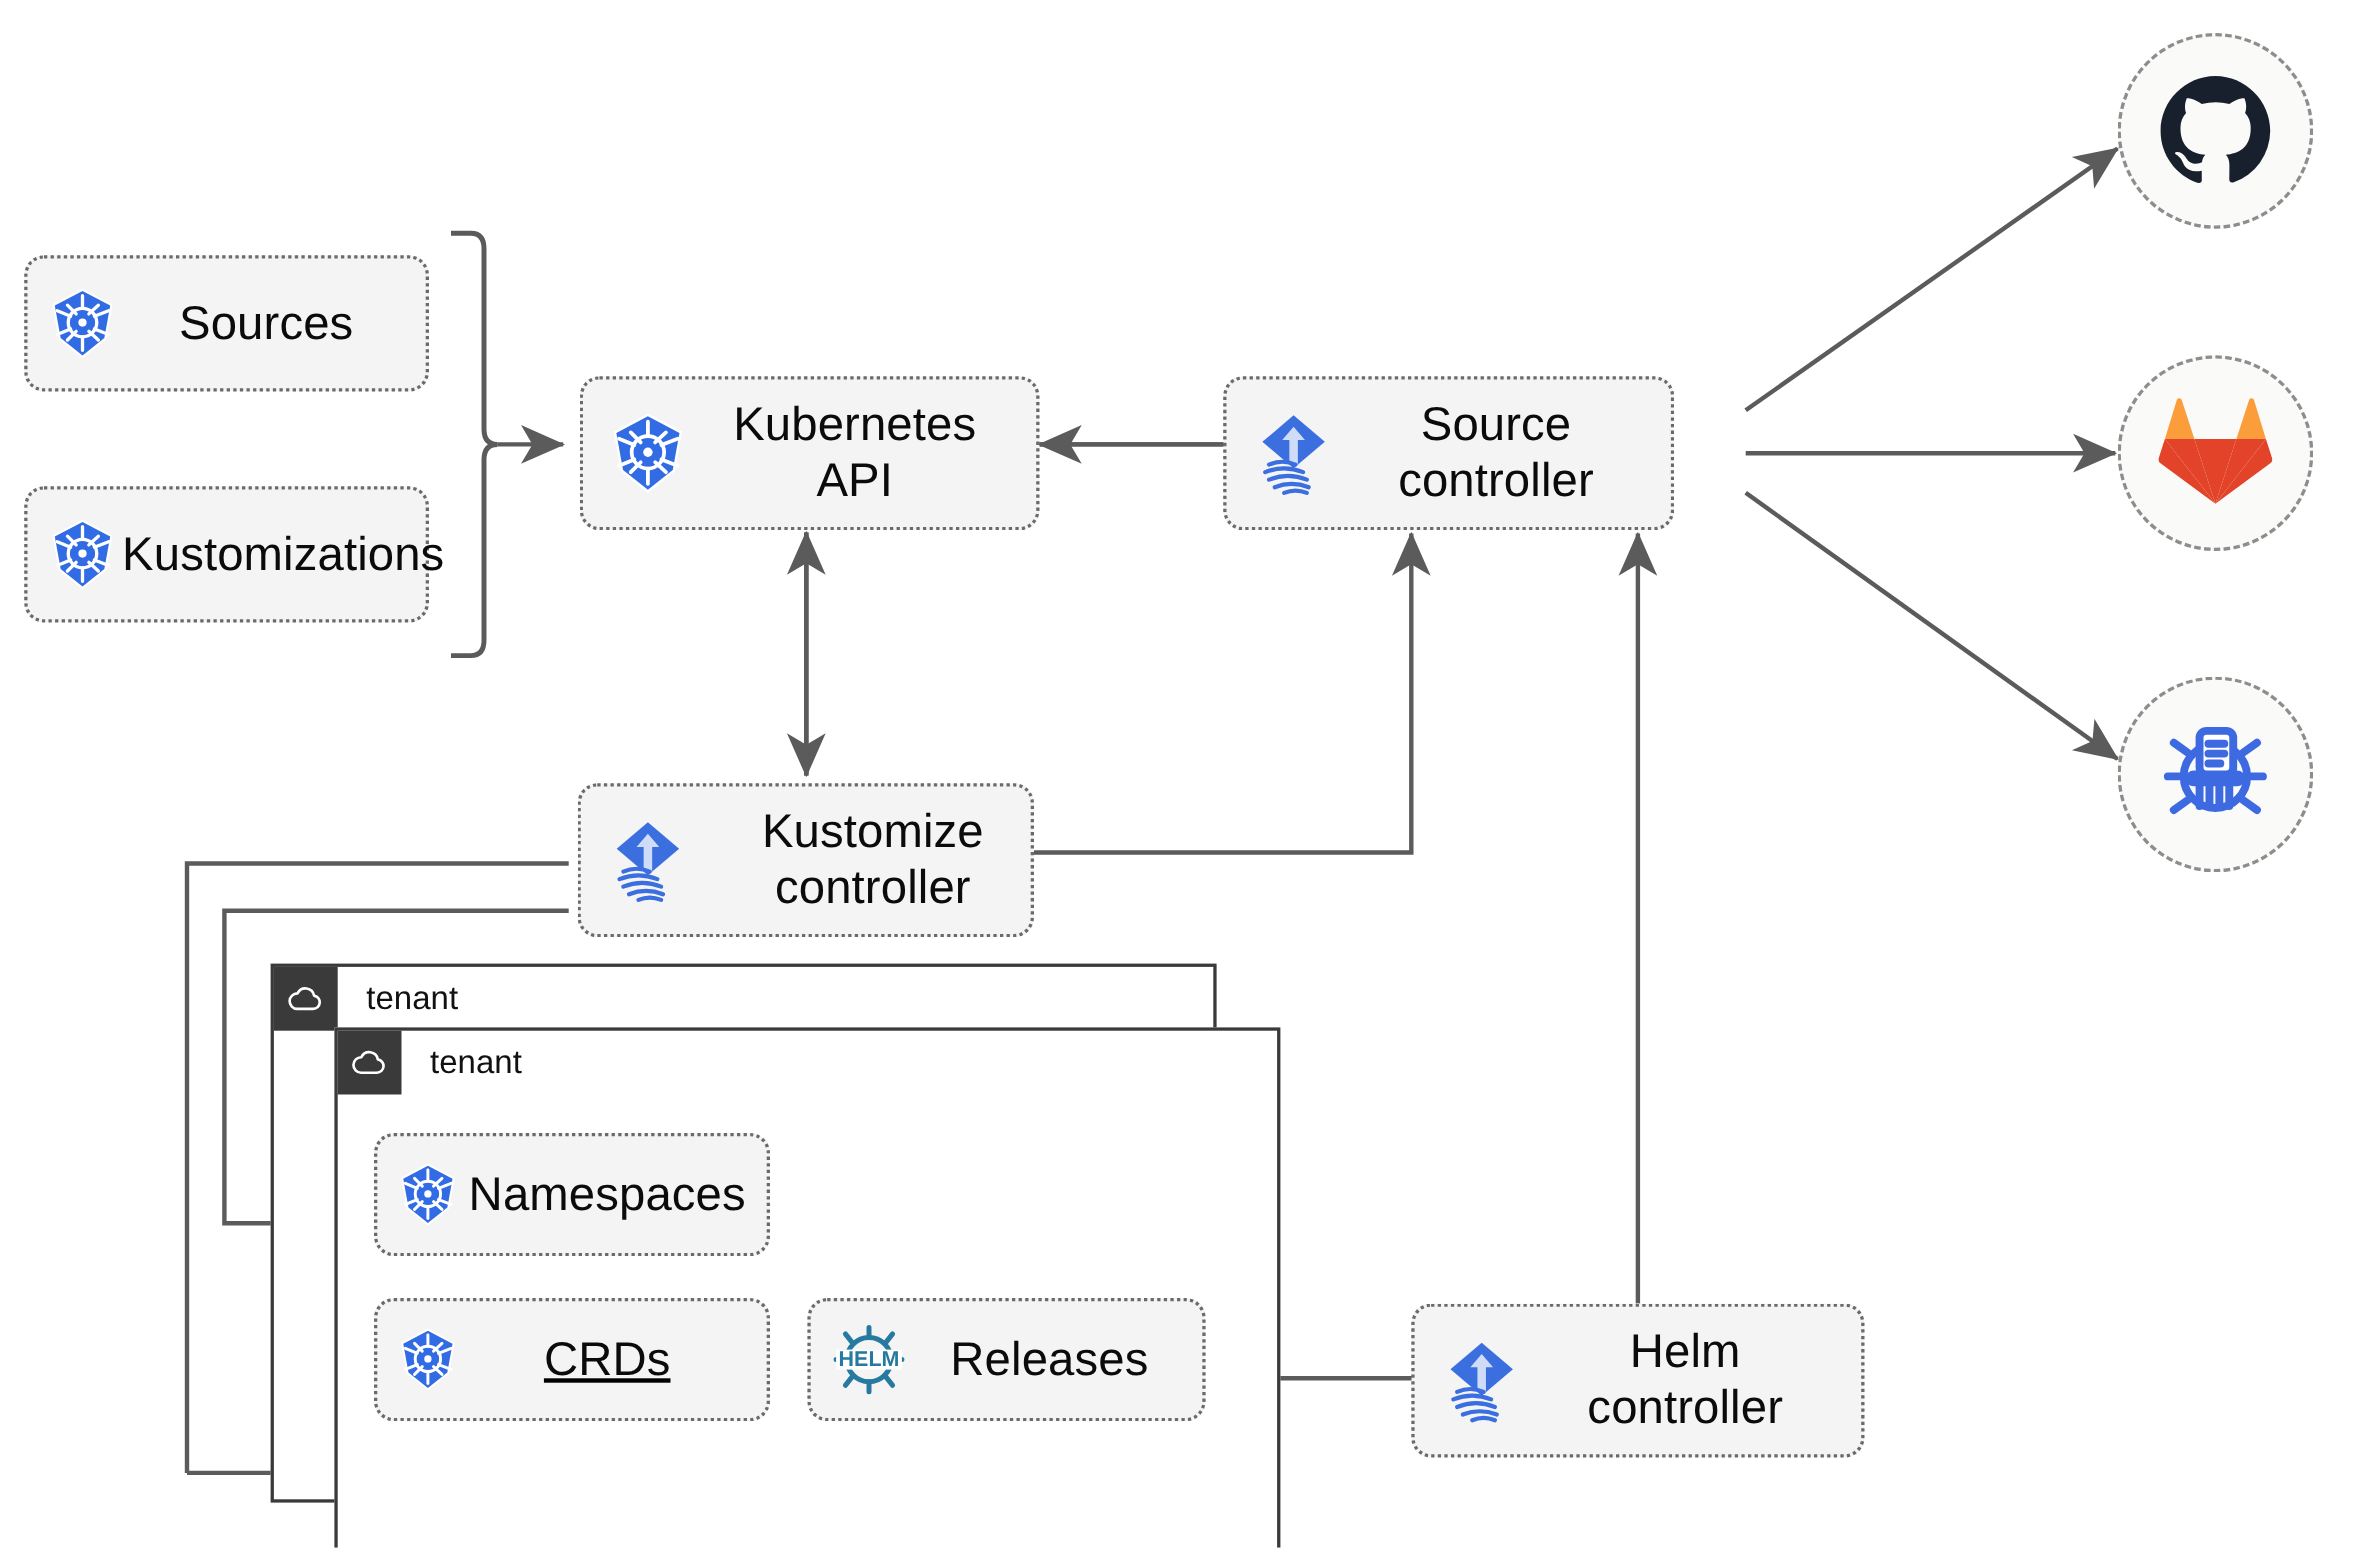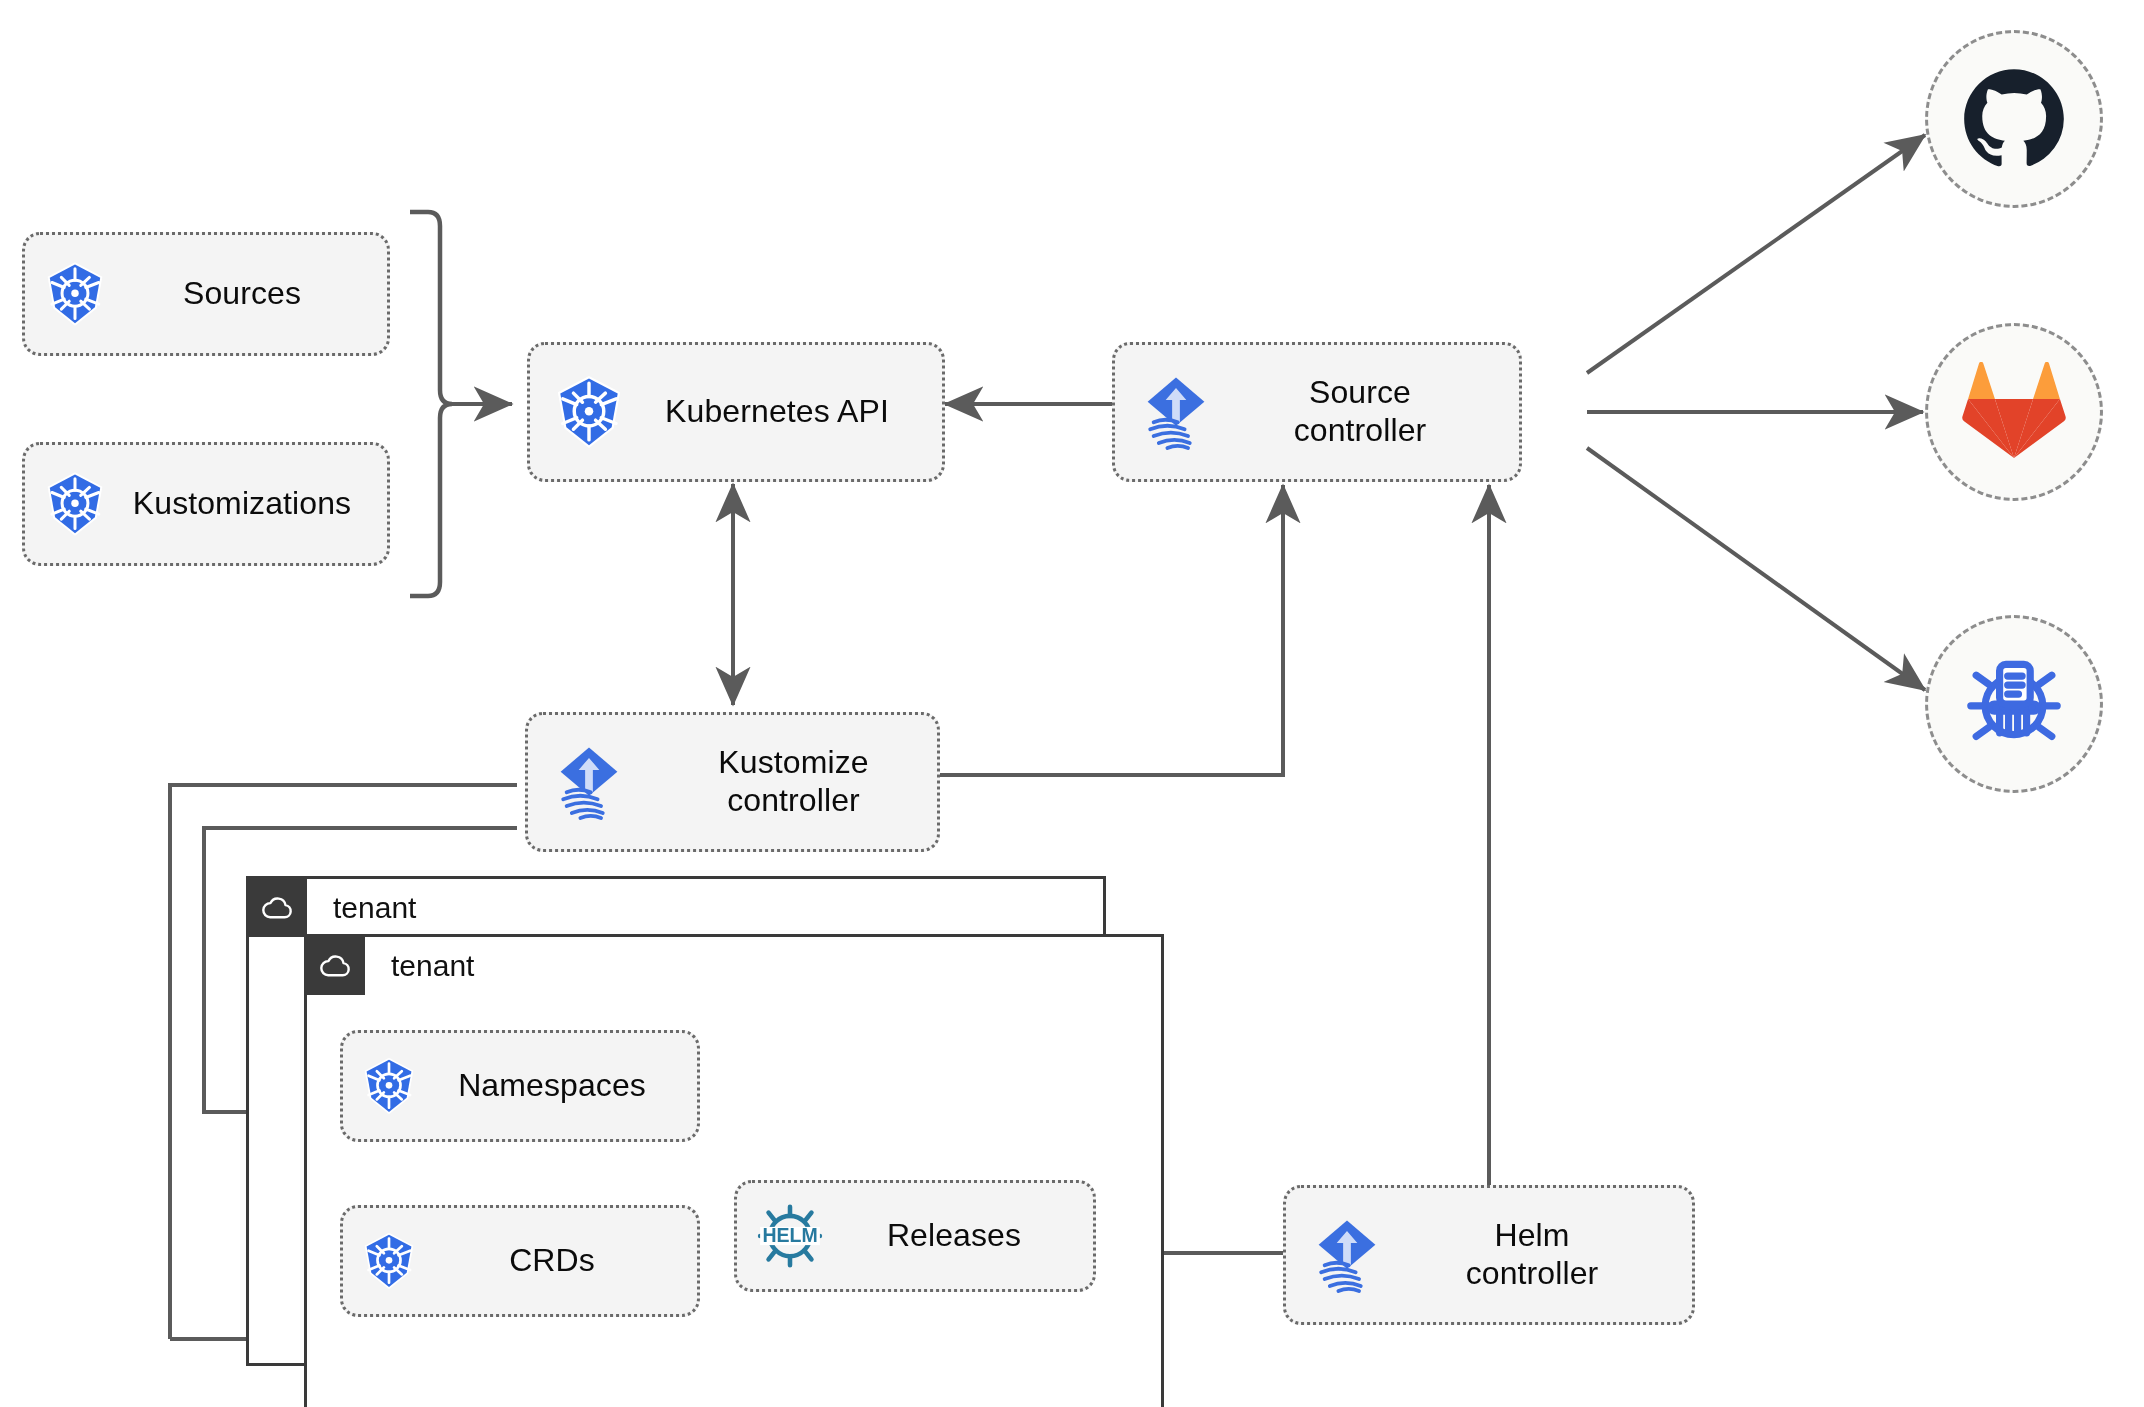--- a/index.html
+++ b/index.html
@@ -15,21 +15,21 @@
     border-radius:18px;
     display:flex;
     align-items:center;
     z-index:5;
   }
   .node .ico{flex:0 0 auto;display:flex;align-items:center;justify-content:center;}
   .node .lbl{
     flex:1 1 auto;
     text-align:center;
     color:#0b0b0b;
-    font-size:32px;
+    font-size:43px;
     line-height:1.18;
     letter-spacing:.1px;
     white-space:pre-line;
   }
 
   
   .circ{
     position:absolute;
     box-sizing:border-box;
     width:178px;height:178px;
@@ -252,21 +252,21 @@
           <path d="M50 15 L50 31 M50 67 L50 84 M18 34 L35 41 M65 57 L83 64 M18 64 L35 57 M65 41 L83 34"></path>
           <path d="M31 27 L42 38 M58 60 L70 71 M31 71 L42 60 M58 38 L70 27"></path>
         </g>
         <circle cx="50" cy="49" r="5.2" fill="#ffffff"></circle>
       </svg>
     </span>
     <span class="lbl">Namespaces</span>
   </div>
 
 
-  <div class="node" style="left:340px;top:1205px;width:360px;height:112px;padding:0 14px;">
+  <div class="node" style="left:340px;top:1180px;width:360px;height:112px;padding:0 14px;text-decoration:underline;">
     <span class="ico">
       <svg width="64" height="64" viewBox="0 0 100 100">
         <polygon points="50,6 88,26 80,70 50,94 20,70 12,26" fill="#ffffff"></polygon>
         <polygon points="50,9 85,27.5 77.6,68.5 50,90.5 22.4,68.5 15,27.5" fill="#326ce5"></polygon>
         <g fill="none" stroke="#ffffff" stroke-width="4.2" stroke-linecap="round">
           <circle cx="50" cy="49" r="18"></circle>
           <path d="M50 15 L50 31 M50 67 L50 84 M18 34 L35 41 M65 57 L83 64 M18 64 L35 57 M65 41 L83 34"></path>
           <path d="M31 27 L42 38 M58 60 L70 71 M31 71 L42 60 M58 38 L70 27"></path>
         </g>
         <circle cx="50" cy="49" r="5.2" fill="#ffffff"></circle>

